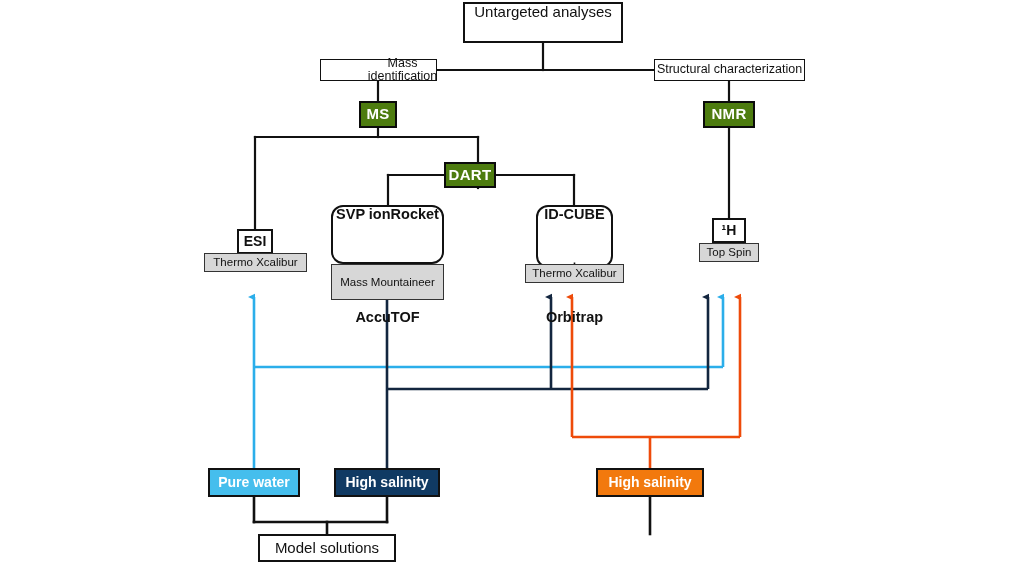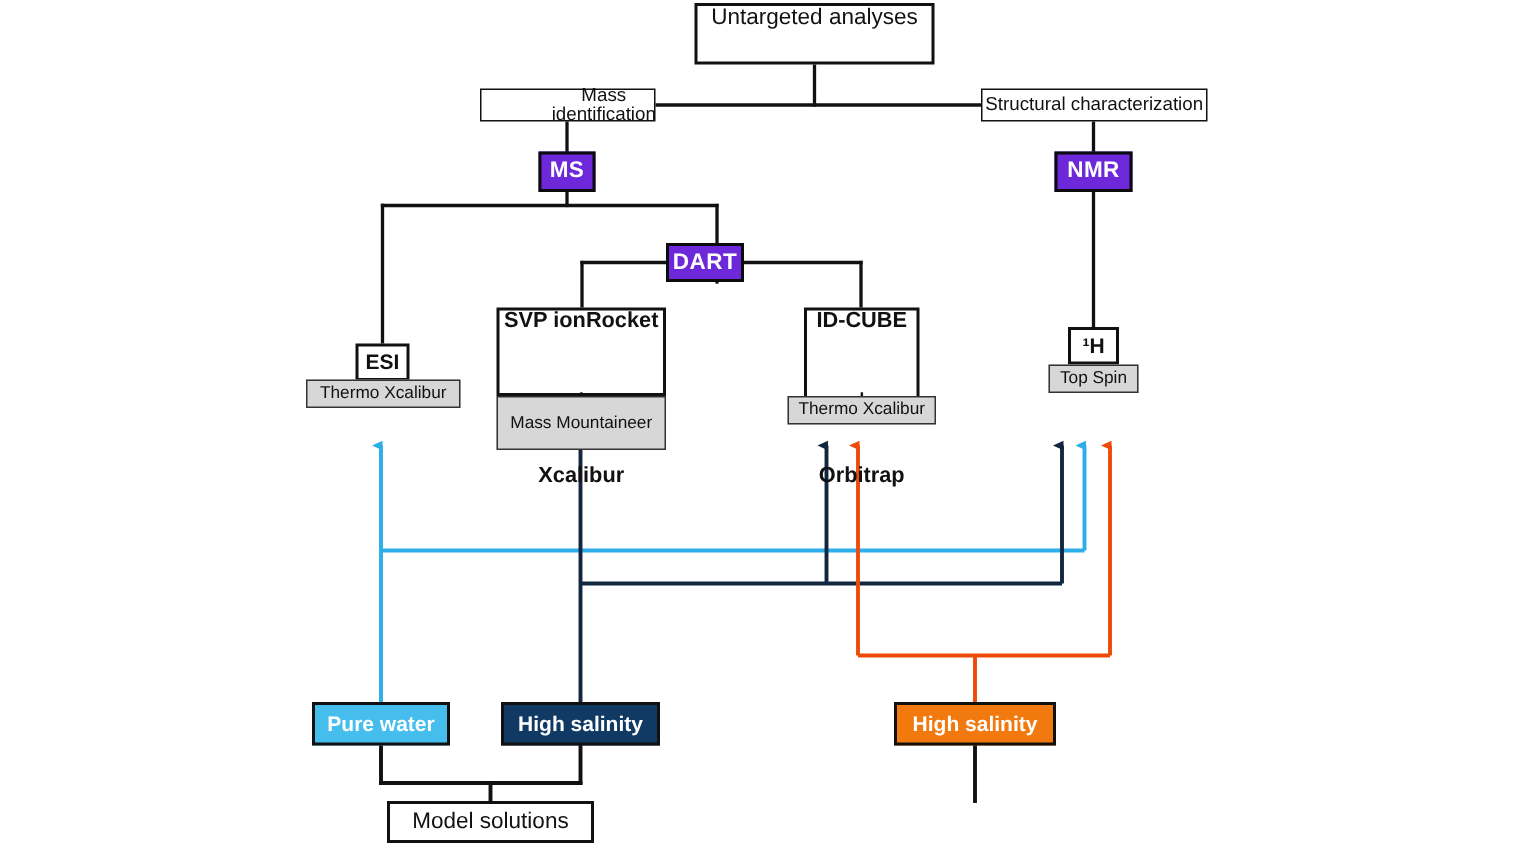--- a/index.html
+++ b/index.html
@@ -13,29 +13,29 @@
   #wires{position:absolute;left:0;top:0;width:1024px;height:570px;}
 
   .node{position:absolute;box-sizing:border-box;display:flex;align-items:center;justify-content:center;
         text-align:center;line-height:1.08;}
 
   
   .plain{background:#ffffff;border:2px solid #111111;color:#111111;}
   .plain.thin{border-width:1.5px;}
 
   
-  .chip{background:#6d28d9;color:#ffffff;border:2px solid #0b0b0b;font-weight:bold;}
+  .chip{background:#4d7c0f;color:#ffffff;border:2px solid #0b0b0b;font-weight:bold;}
 
   
   .soft{background:#d7d7d7;border:1.5px solid #333;color:#111;}
 
   .title{font-size:15px;}
   .lvl2{font-size:12.5px;}
   .chiptxt{font-size:15px;letter-spacing:.3px;}
-  .instr{font-size:14.5px;font-weight:bold;}
+  .instr{font-size:14.5px;font-weight:bold;border-radius:12px;}
   .small{font-size:11.5px;}
   .esi{font-size:14px;font-weight:bold;}
   .bottom{font-size:15px;}
   .swatch{font-size:14px;font-weight:bold;color:#fff;}
 
   .stack{display:flex;flex-direction:column;align-items:center;justify-content:space-between;gap:36px;}
 
   .sw-lightblue{background:#45BEED;border:2px solid #111;}
   .sw-navy{background:#103A63;border:2px solid #111;}
   .sw-orange{background:#F2790D;border:2px solid #111;}
@@ -139,21 +139,21 @@
   <div class="node plain esi" style="left:237px;top:229px;width:36px;height:25px;">
     <span>ESI</span>
   </div>
   <div class="node soft small" style="left:204px;top:253px;width:103px;height:19px;">
     <span>Thermo Xcalibur</span>
   </div>
 
   <div class="node plain stack instr" style="left:331px;top:205px;width:113px;height:59px;">
     <span>SVP ionRocket</span>
     <span>+</span>
-    <span>Xcalibur</span>
+    <span>AccuTOF</span>
   </div>
   <div class="node soft small" style="left:331px;top:264px;width:113px;height:36px;">
     <span>Mass Mountaineer</span>
   </div>
 
   <div class="node plain stack instr" style="left:536px;top:205px;width:77px;height:63px;">
     <span>ID-CUBE</span>
     <span>+</span>
     <span>Orbitrap</span>
   </div>

